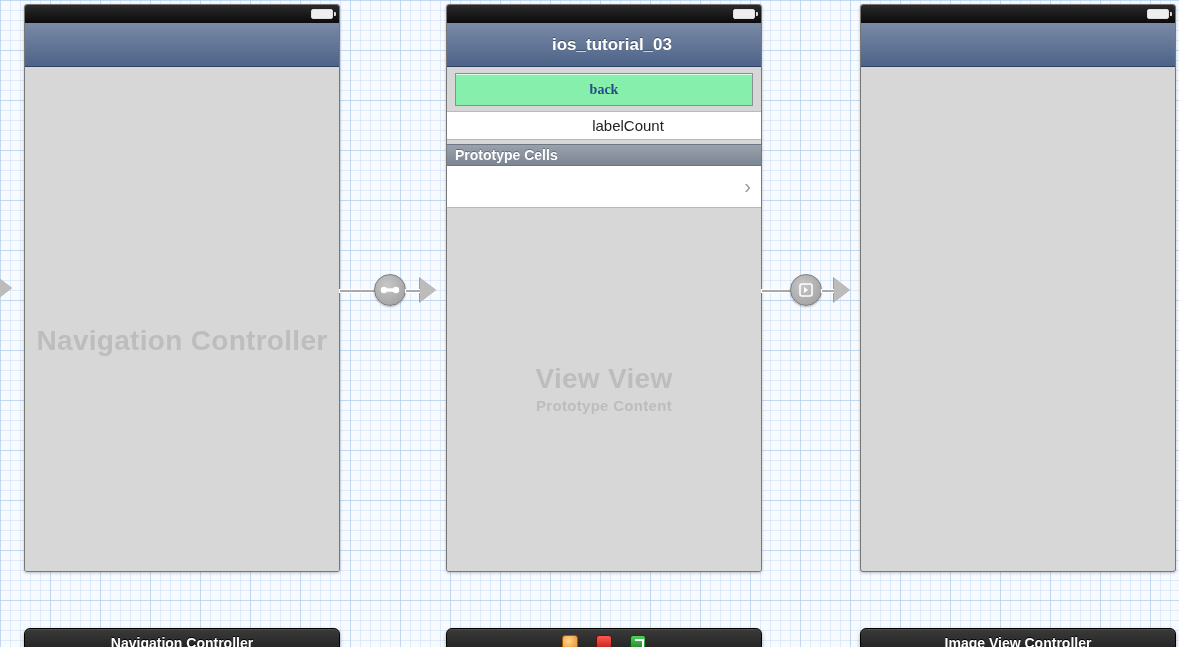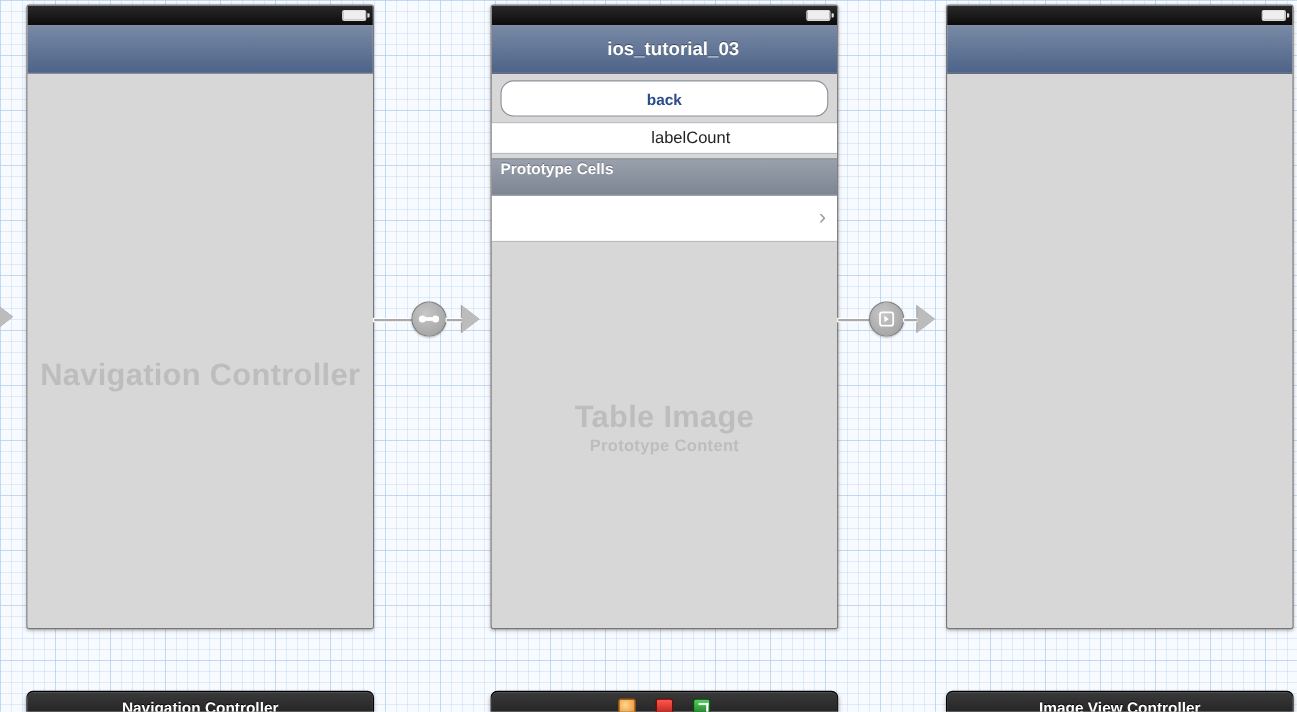--- a/index.html
+++ b/index.html
@@ -108,30 +108,31 @@
 #scene-tbl { left: 446px; top: 4px; }
 #scene-tbl .watermark { top: 290px; }
 
 
 #scene-img { left: 860px; top: 4px; width: 316px; }
 
 
 .back-btn {
   margin: 6px 8px 2px 8px;
   height: 33px;
-  background: #ffffff;
+  background: #86efac;
   border: 1px solid #8a8f98;
-  border-radius: 12px;
+  border-radius: 0;
   display: flex;
   align-items: center;
   justify-content: center;
   color: #2a4a88;
   font-size: 14px;
   font-weight: 700;
   box-shadow: 0 1px 0 rgba(255,255,255,.7) inset;
+  font-family: Liberation Serif, serif;
 }
 
 .labelRow {
   margin: 5px 0 0 0;
   height: 29px;
   background: #fff;
   border-top: 1px solid #b7b9bc;
   border-bottom: 1px solid #b7b9bc;
   display: flex;
   align-items: center;
@@ -141,22 +142,22 @@
   padding-left: 48px;
 }
 
 .protoHeader {
   height: 22px;
   background: linear-gradient(#9aa1ad, #7c8592);
   color: #fff;
   font-weight: 700;
   font-size: 14px;
   display: flex;
-  align-items: flex-end;
-  padding: 16px 8px;
+  align-items: center;
+  padding: 4px 8px;
   border-top: 1px solid #6f7784;
   border-bottom: 1px solid #6f7784;
   text-shadow: 0 -1px 0 rgba(0,0,0,.3);
   margin-top: 4px;
 }
 .protoCell {
   height: 42px;
   background: #fff;
   border-bottom: 1px solid #b7b9bc;
   display: flex;
@@ -304,21 +305,21 @@
       <div class="labelRow">
         <span>labelCount</span>
       </div>
       <div class="protoHeader">
         <span>Prototype Cells</span>
       </div>
       <div class="protoCell">
         <span class="disclosure">›</span>
       </div>
       <div class="watermark">
-        <div>Table Image</div>
+        <div>View View</div>
         <div class="watermark-sub">Prototype Content</div>
       </div>
     </div>
   </div>
 </div>
 
 <div class="connector" style="left:762px; top:290px; width:30px;"></div>
 <div class="segue-circle" style="left:790px; top:274px;">
   <svg width="16" height="16" viewBox="0 0 16 16" class="segue-push">
     <rect x="2" y="2" width="12" height="12" rx="2" fill="none" stroke="#fff" stroke-width="1.6"></rect>

